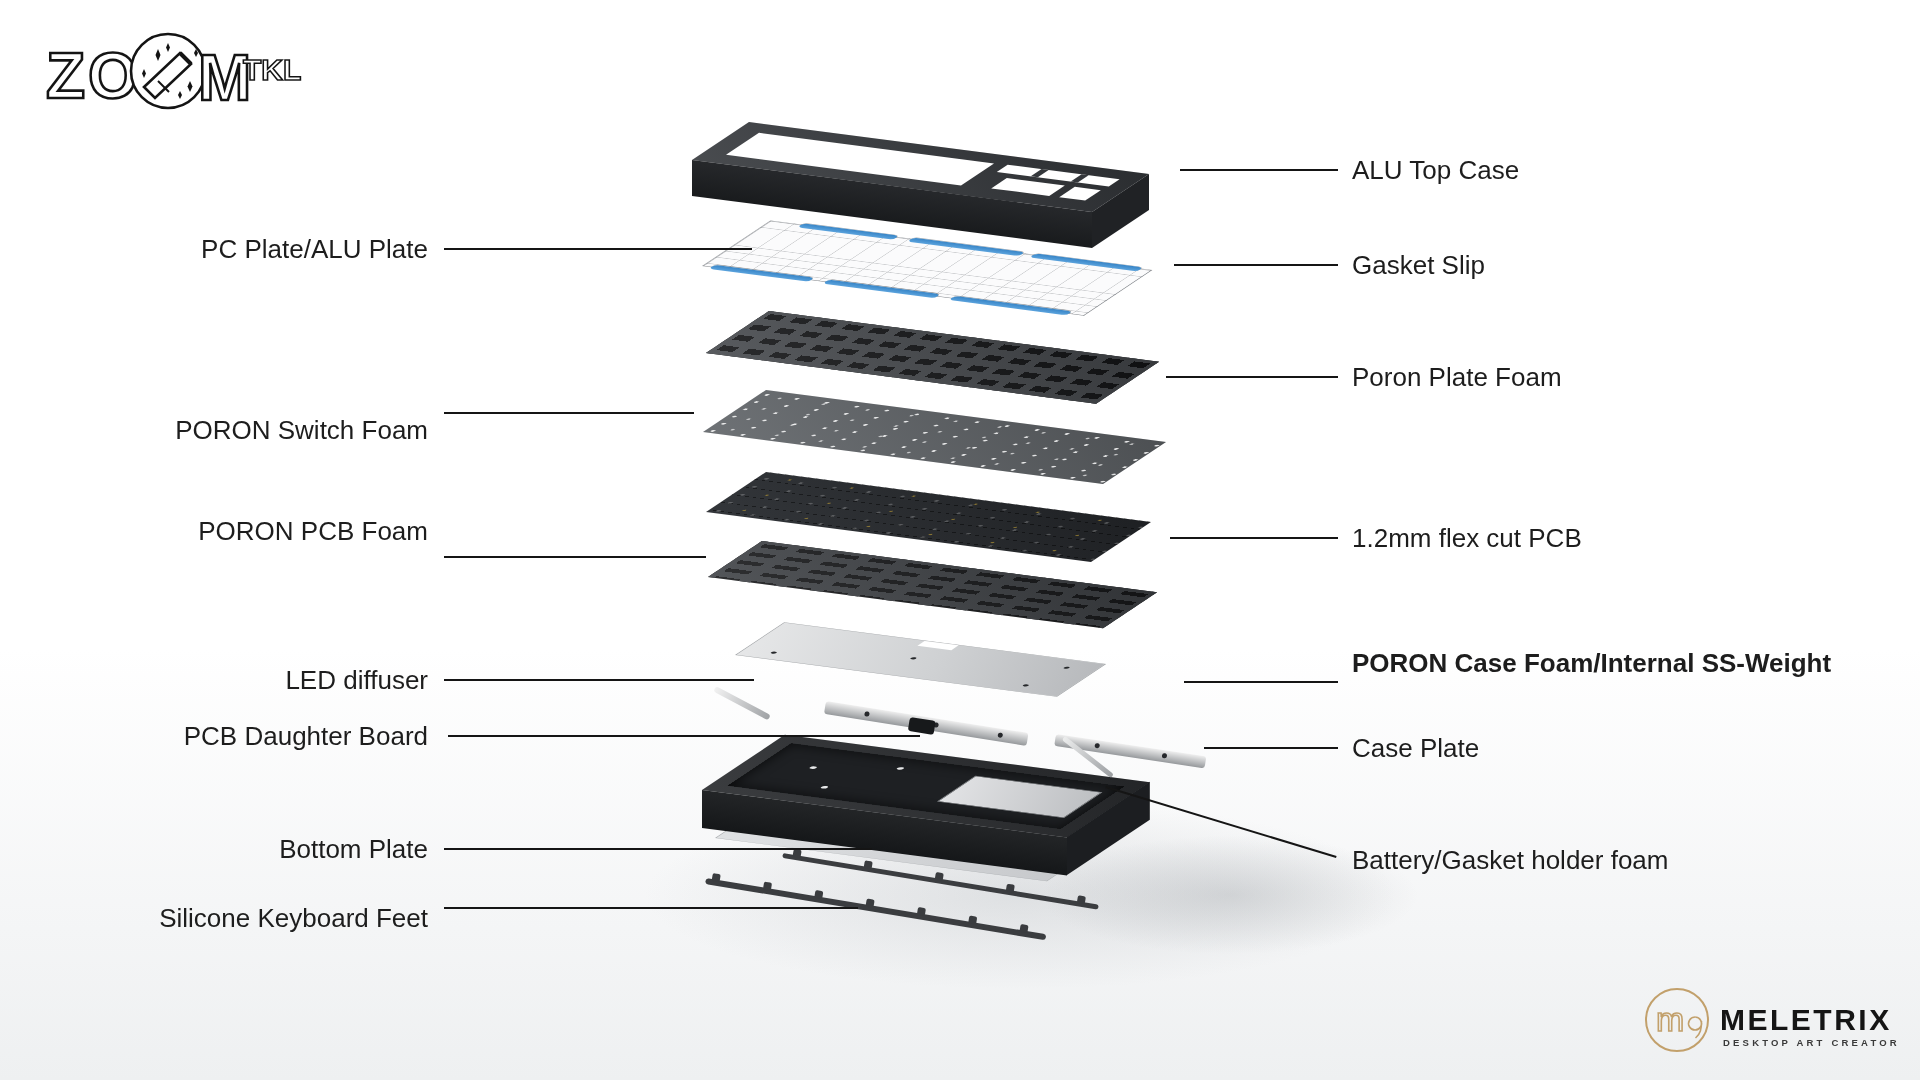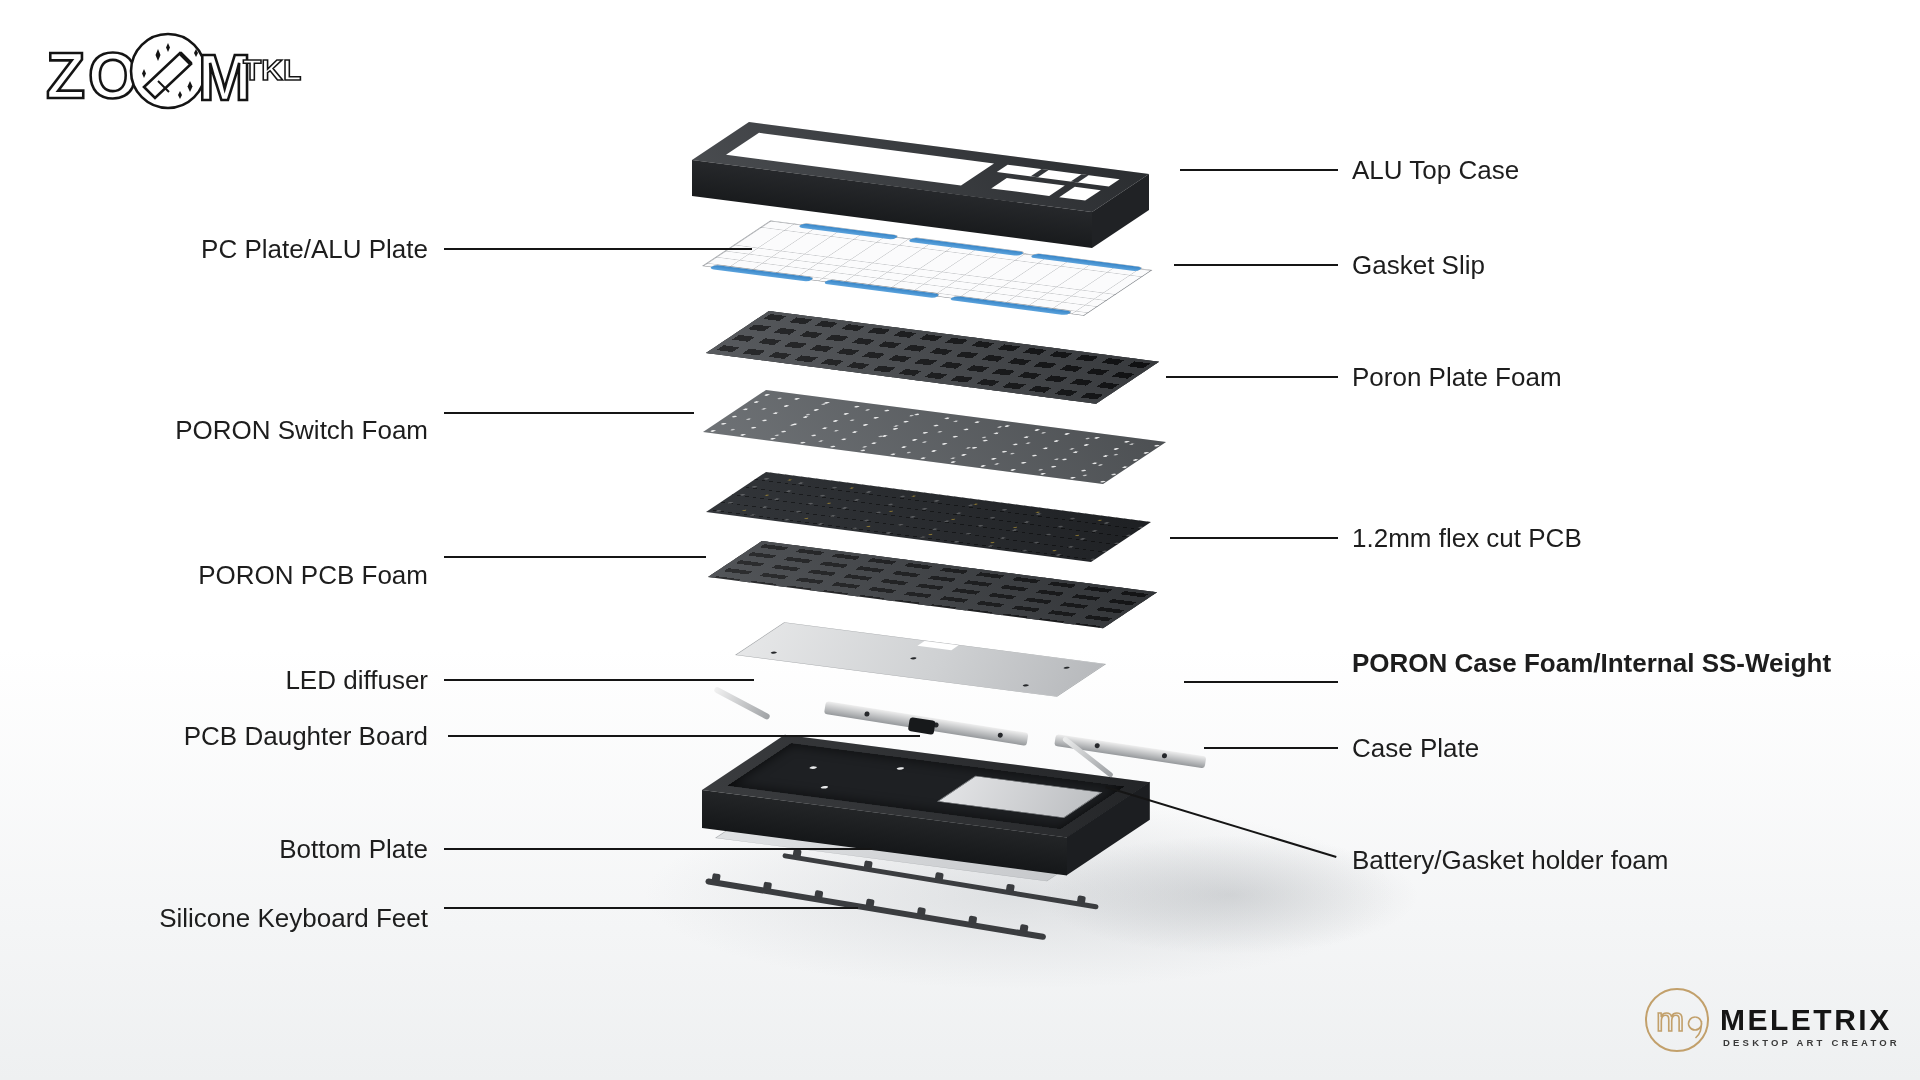--- a/index.html
+++ b/index.html
@@ -193,21 +193,21 @@
   <div class="line" style="left:1180px;top:169px;width:158px;"></div>
   <div class="line" style="left:1174px;top:264px;width:164px;"></div>
   <div class="line" style="left:1166px;top:376px;width:172px;"></div>
   <div class="line" style="left:1170px;top:537px;width:168px;"></div>
   <div class="line" style="left:1184px;top:681px;width:154px;"></div>
   <div class="line" style="left:1204px;top:747px;width:134px;"></div>
   <div class="line" style="left:1106px;top:786px;width:241px;transform:rotate(16.9deg);transform-origin:0 0;"></div>
 
   <div class="lbl l" style="top:234px;">PC Plate/ALU Plate</div>
   <div class="lbl l" style="top:398px;margin-top:17px;">PORON Switch Foam</div>
-  <div class="lbl l" style="top:560px;">PORON PCB Foam</div>
+  <div class="lbl l" style="top:516px;">PORON PCB Foam</div>
   <div class="lbl l" style="top:665px;">LED diffuser</div>
   <div class="lbl l" style="top:834px;">Bottom Plate</div>
   <div class="lbl l" style="top:721px;">PCB Daughter Board</div>
   <div class="lbl l" style="top:903px;">Silicone Keyboard Feet</div>
 
   <div class="lbl r" style="top:155px;">ALU Top Case</div>
   <div class="lbl r" style="top:250px;">Gasket Slip</div>
   <div class="lbl r" style="top:362px;">Poron Plate Foam</div>
   <div class="lbl r" style="top:523px;">1.2mm flex cut PCB</div>
   <div class="lbl r" style="top:648px;font-weight:bold;">PORON Case Foam/Internal SS-Weight</div>

